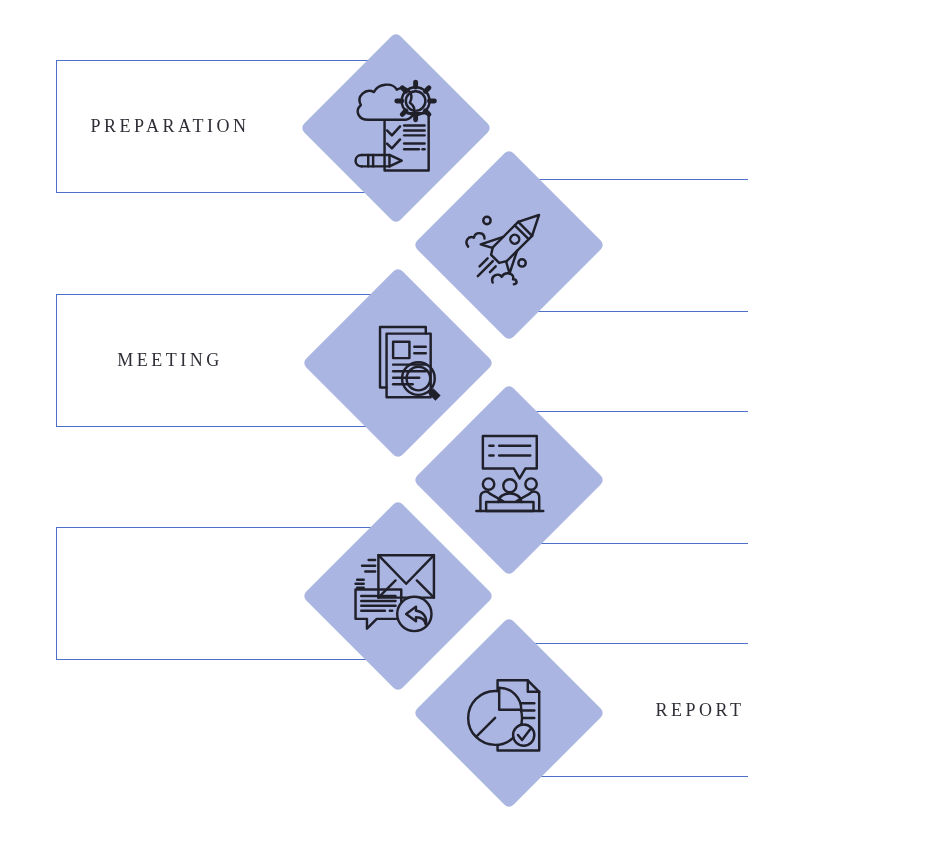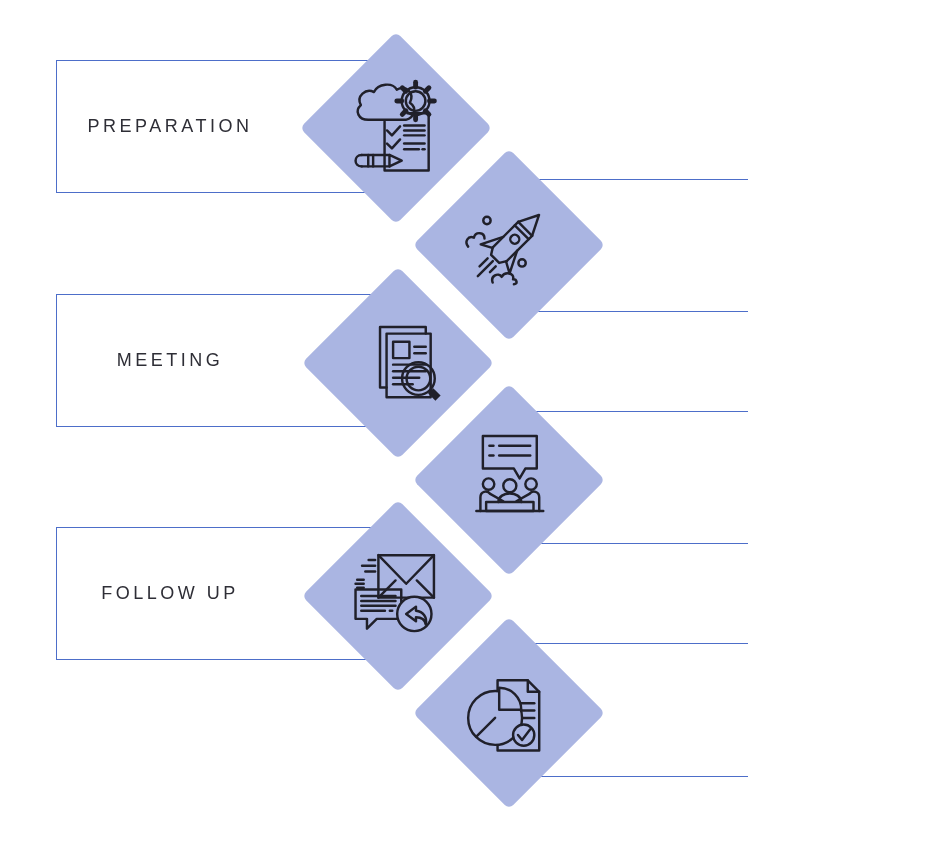--- a/index.html
+++ b/index.html
@@ -9,21 +9,21 @@
     --icon-stroke:#20202a;
     --background:#ffffff;
   }
   *{margin:0;padding:0;box-sizing:border-box;}
   html,body{background:var(--background);}
   .canvas{
     position:relative;
     width:748px;height:844px;
     background:var(--background);
     overflow:hidden;
-    font-family:Liberation Sans, sans-serif;
+    font-family:Liberation Serif, serif;
   }
   .rect{
     position:absolute;
     background:#fff;
     border:1.5px solid var(--box-border);
     z-index:1;
   }
   .label{
     position:absolute;
     z-index:4;
@@ -179,21 +179,20 @@
       <circle cx="35" cy="65" r="7"></circle>
       <path d="M 25 98 V 81 C 25 74 33 72 37 77 L 53 86"></path>
       <circle cx="87" cy="65" r="7"></circle>
       <path d="M 97 98 V 81 C 97 74 89 72 85 77 L 69 86"></path>
       <path d="M 32 87 H 90 V 98 H 32 Z"></path>
       <path d="M 20 98 H 102"></path>
     </svg>
   </div>
 
   <div class="rect r5"></div>
-  <div class="label l5">FOLLOW UP</div>
   <div class="diamond d5"></div>
   <div class="icon i5">
     <svg viewBox="0 0 120 120" fill="none" stroke="currentColor" stroke-width="3" stroke-linecap="round" stroke-linejoin="round">
       <path d="M 36 10 H 104 V 62 H 36 Z"></path>
       <path d="M 36 10 L 70 45 L 104 10"></path>
       <path d="M 36 62 L 57 41"></path>
         <path d="M 104 62 L 83 41"></path>
       <path d="M 24 16 H 32"></path>
         <path d="M 16 23 H 32"></path>
         <path d="M 20 30 H 32"></path>
@@ -205,20 +204,21 @@
         <path d="M 15 66 H 57"></path>
         <path d="M 15 72 H 57"></path>
         <path d="M 15 78 H 44"></path>
         <path d="M 50 78 H 53"></path>
       <circle cx="80" cy="82" r="21" fill="var(--diamond-fill)"></circle>
       <path d="M 82 73 L 70 82 L 82 91 L 82 86 C 89 86 93 89 94 95 C 96 86 91 79 82 78 Z"></path>
     </svg>
   </div>
 
   <div class="rect r6"></div>
+  <div class="label l6">REPORT</div>
   <div class="diamond d6"></div>
   <div class="icon i6">
     <svg viewBox="0 0 120 120" fill="none" stroke="currentColor" stroke-width="3" stroke-linecap="round" stroke-linejoin="round">
       <path d="M 46 20 H 83 L 97 34 V 106 H 46 Z"></path>
       <path d="M 83 20 V 34 H 97"></path>
       <path d="M 73 48 H 91"></path>
         <path d="M 73 57 H 91"></path>
         <path d="M 73 66 H 91"></path>
       <circle cx="43" cy="66" r="33" fill="var(--diamond-fill)"></circle>
       <path d="M 43 66 L 20 89"></path>

